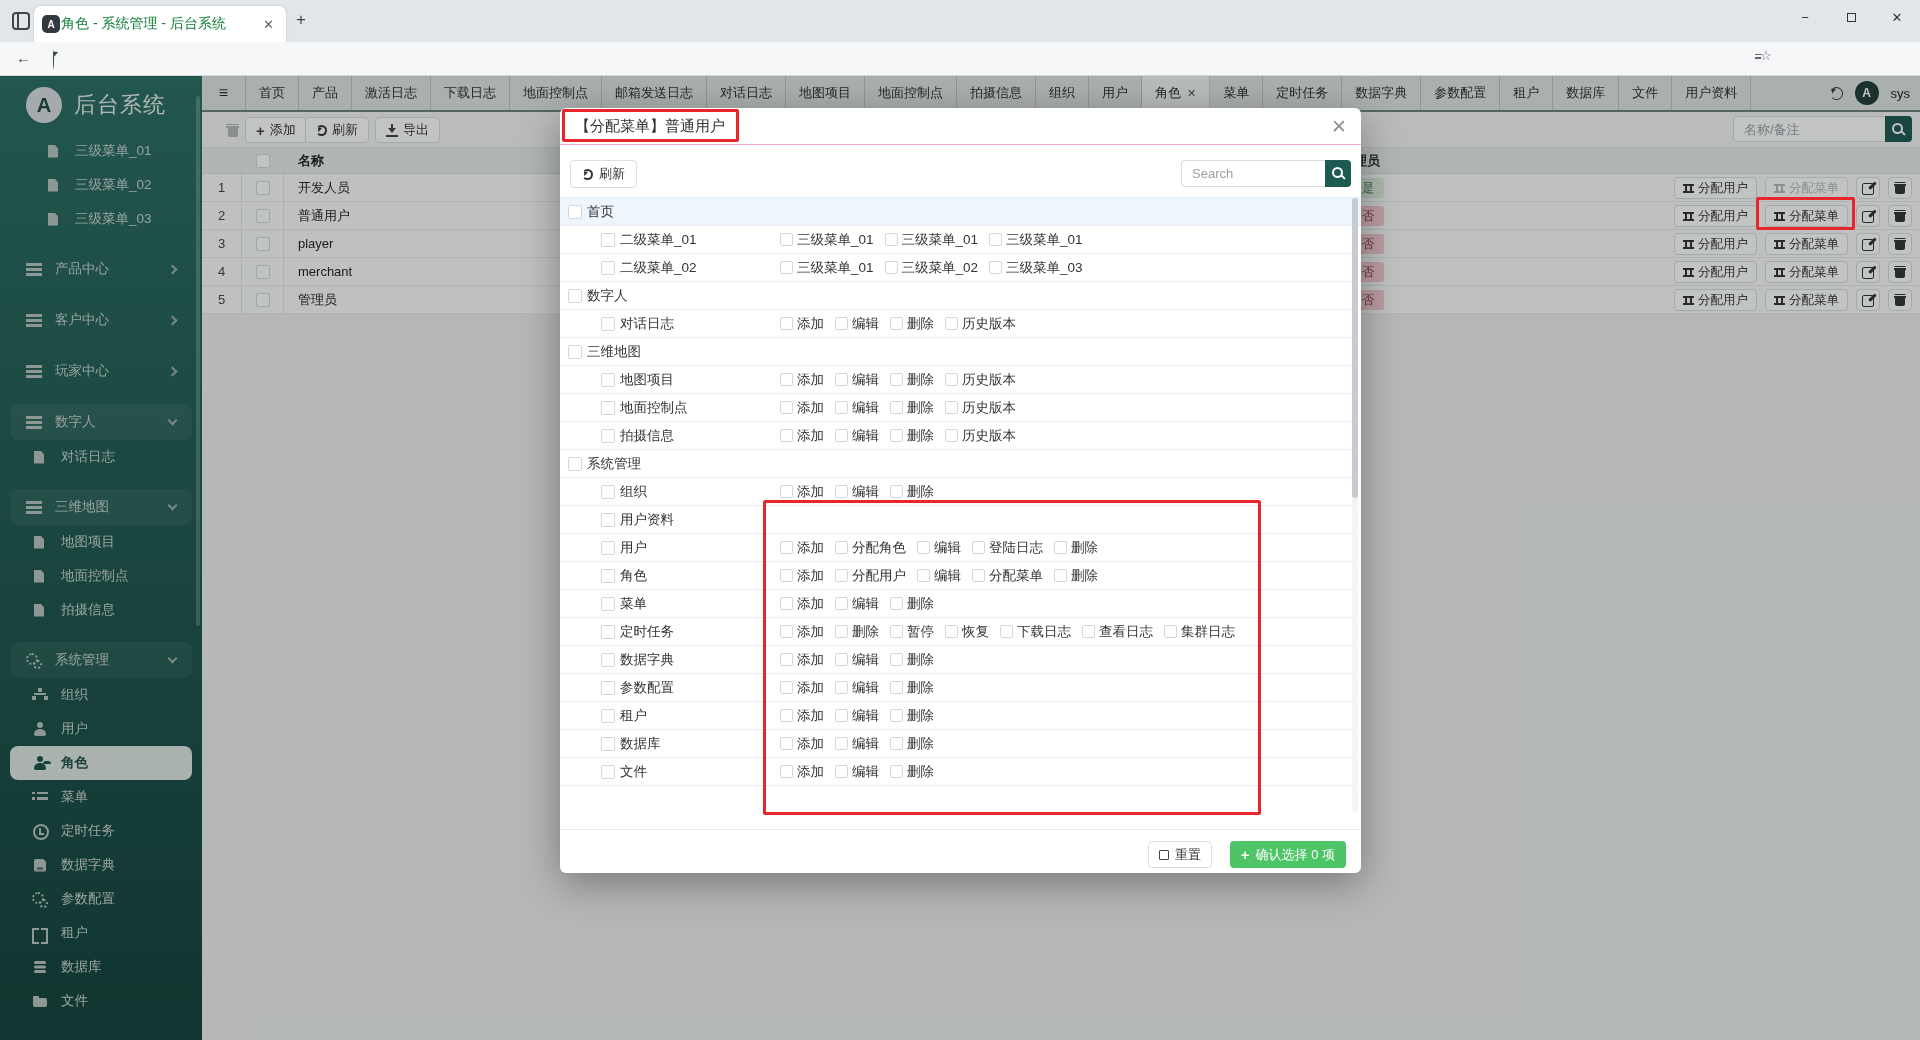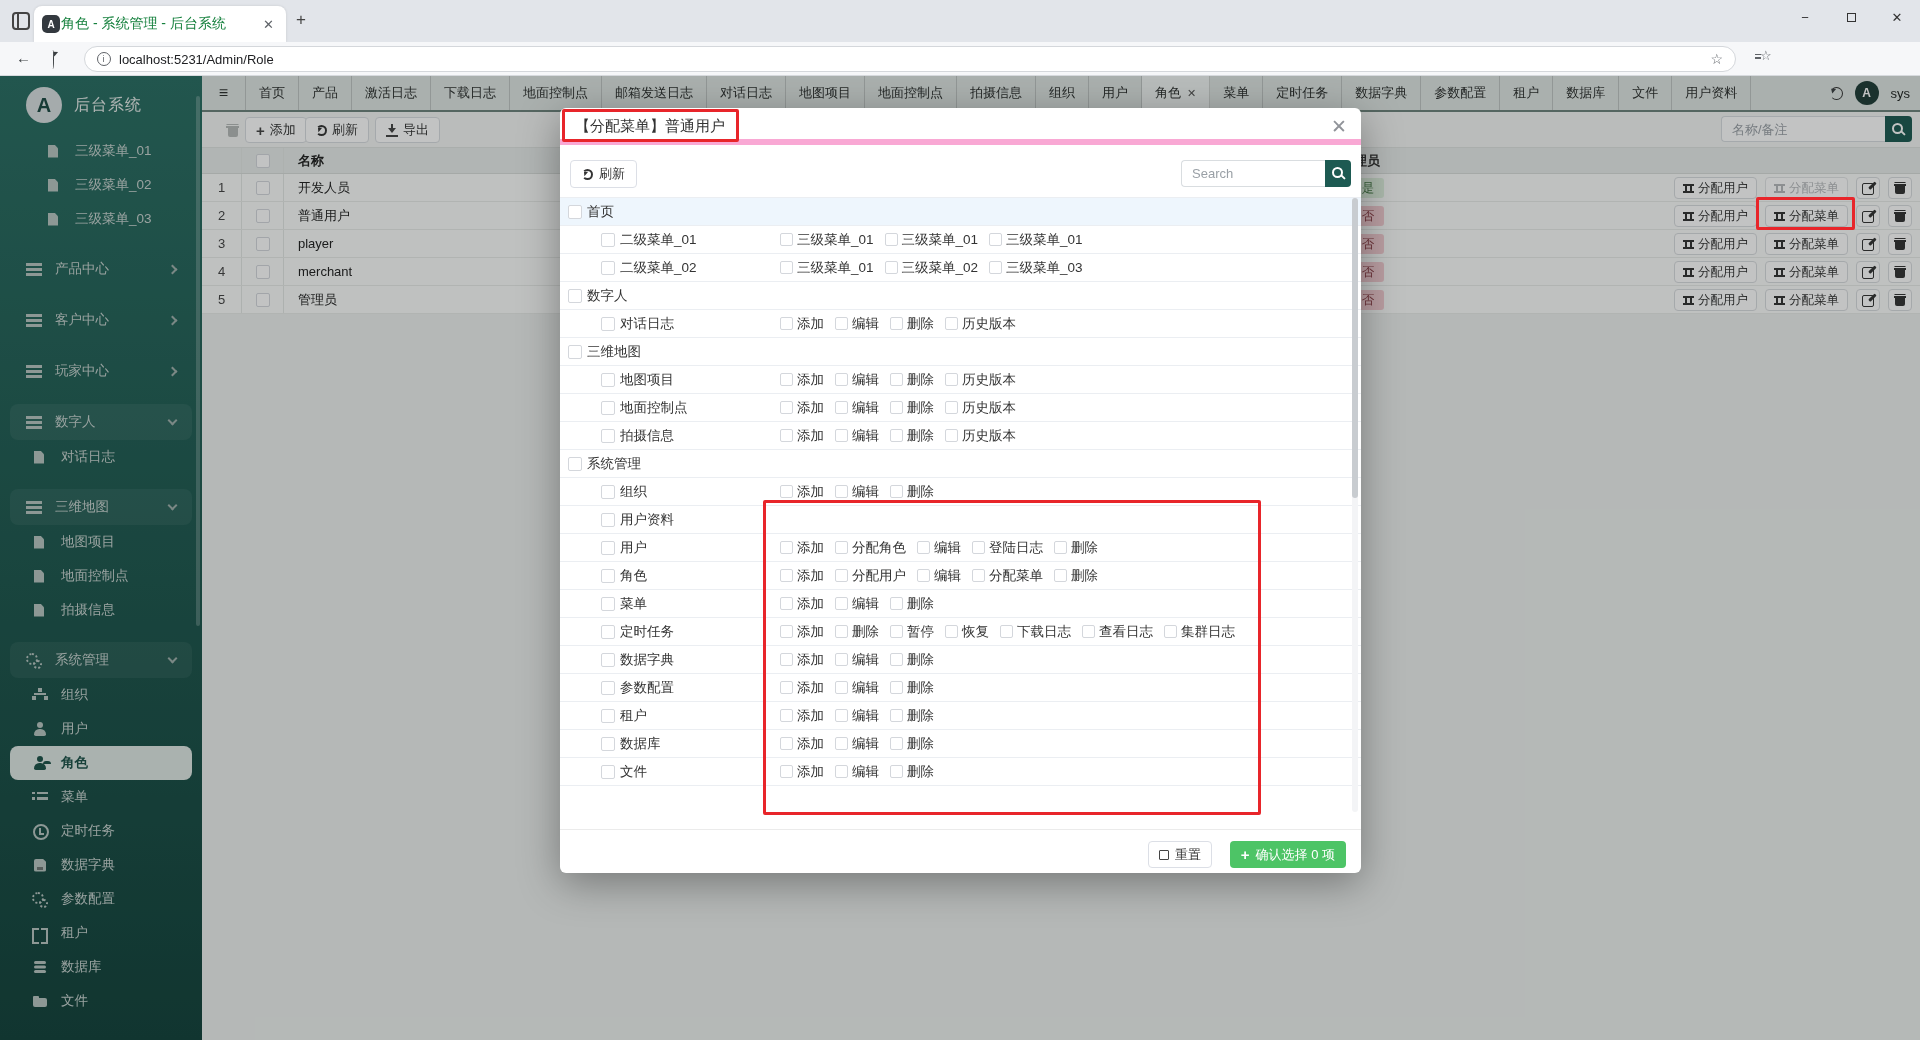--- a/index.html
+++ b/index.html
@@ -39,21 +39,21 @@
   .i-collections:before{content:"\2606";position:absolute;left:0;top:-3px;font-size:13px;color:#5f6368;}
   .i-collections:after{content:"";position:absolute;right:-1px;top:3px;width:6px;height:7px;background:repeating-linear-gradient(to bottom,#5f6368 0 1.5px,transparent 1.5px 3.5px);}
 
   
   #app{position:absolute;left:0;top:76px;width:1920px;height:964px;background:#eef1ef;}
 
   
   #sidebar{position:absolute;left:0;top:0;width:202px;height:964px;background:linear-gradient(#2a6e63,#13423b);overflow:hidden;}
   #logo{height:58px;display:flex;align-items:center;padding-left:26px;gap:12px;}
   #logo .lg-circle{width:36px;height:36px;border-radius:50%;background:#d9dfe0;color:#1c4a43;font-weight:bold;font-size:20px;display:flex;align-items:center;justify-content:center;}
-  #logo .lg-title{color:#e6ecea;font-size:16px;letter-spacing:1px;}
+  #logo .lg-title{color:#e6ecea;font-size:22px;letter-spacing:1px;}
   .sb-item{height:34px;margin:0 10px;border-radius:8px;display:flex;align-items:center;padding-left:22px;color:#c9d4d1;font-size:13.5px;gap:13px;cursor:pointer;}
   .sb-item[data-kind="group"]{margin-top:15px;height:36px;padding-left:16px;}
   .sb-item[data-open="true"]{background:rgba(255,255,255,.06);}
   .sb-item[data-indent="1"]{padding-left:36px;}
   .sb-item[data-active="true"]{background:#dfe8e5;color:#1d5249;font-weight:bold;}
   .sb-label{flex:1;white-space:nowrap;}
   .arr{width:7px;height:7px;border-right:2px solid #9fb0ac;border-top:2px solid #9fb0ac;margin-right:16px;flex:0 0 7px;}
   .arr:not([data-arrow]){display:none;}
   .arr[data-arrow="right"]{transform:rotate(45deg);}
   .arr[data-arrow="down"]{transform:rotate(135deg);margin-top:-3px;}
@@ -139,21 +139,21 @@
   .i-trash2{position:relative;width:12px;height:12px;--c:#333;}
   .i-trash2:before{content:"";position:absolute;left:1px;bottom:0;width:10px;height:8px;background:var(--c);border-radius:0 0 2px 2px;}
   .i-trash2:after{content:"";position:absolute;left:0;top:2px;width:12px;height:2px;background:var(--c);box-shadow:0 -2.5px 0 -0.5px var(--c);}
 
   
   .cb{width:14px;height:14px;border:1px solid #d4d7dc;border-radius:2px;background:#fff;flex:0 0 14px;display:inline-block;}
 
   
   #overlay{position:absolute;left:0;top:0;width:1920px;height:964px;background:rgba(10,16,14,.25);z-index:40;}
   #modal{position:absolute;left:560px;top:32px;width:801px;height:765px;background:#fff;border-radius:6px;box-shadow:0 10px 40px rgba(0,0,0,.35);z-index:50;}
-  #modal-head{position:absolute;left:0;top:0;width:100%;height:37px;border-bottom:6px solid #f9a8d4;}
+  #modal-head{position:absolute;left:0;top:0;width:100%;height:37px;border-bottom:1px solid #f9a8d4;}
   #modal-title{position:absolute;left:15px;top:9px;font-size:15px;color:#333;}
   #modal-close{position:absolute;right:14px;top:7px;font-size:19px;color:#909399;}
   #modal-toolbar{position:absolute;left:0;top:37px;width:100%;height:52px;}
   #modal-refresh{position:absolute;left:10px;top:15px;height:28px;background:#fff;border:1px solid #dcdfe6;border-radius:4px;display:flex;align-items:center;gap:6px;padding:0 11px;font-size:13px;color:#333;}
   .i-refresh2{width:11px;height:11px;border:2px solid #333;border-radius:50%;border-left-color:transparent;position:relative;}
   .i-refresh2:after{content:"";position:absolute;left:-3px;top:-2px;border:3px solid transparent;border-right:3.5px solid #333;transform:rotate(40deg);}
   #modal-search{right:10px;top:15px;}
   #modal-search .search-input{width:144px;height:27px;border-right:none;}
   #modal-search .search-btn{height:27px;width:26px;}
   #tree{position:absolute;left:0;top:89px;width:100%;border-top:1px solid #ebeef2;}
@@ -195,25 +195,20 @@
       <div class="winbtn">−</div>
       <div class="winbtn">
           <span class="ico-restore"></span>
         </div>
       <div class="winbtn">✕</div>
     </div>
   </div>
   <div id="urlbar">
     <div class="nav-ic" style="left:16px">←</div>
     <div class="nav-ic" style="left:52px;top:9px"><span class="i-reload"></span></div>
-    <div id="urlpill">
-      <span class="i-info"></span>
-      <span id="urltext">localhost:5231/Admin/Role</span>
-      <span id="star">☆</span>
-    </div>
     <div class="bar-right" style="right:160px;top:9px"><span class="i-collections"></span></div>
     <div id="avatar">
         <span class="dot"></span>
       </div>
     <div id="updatepill">
       <span>更新</span>
       <span>…</span>
     </div>
     <div id="copilot"></div>
   </div>
@@ -496,21 +491,21 @@
         </div>
       <div class="tbtn" style="left:103px">
           <span class="i-refresh2"></span>
           <span>刷新</span>
         </div>
       <div class="tbtn" style="left:173px">
           <span class="i-export"></span>
           <span>导出</span>
         </div>
       <div class="search-wrap" style="right:8px;top:4px">
-        <input class="search-input" style="width: 164px;" placeholder="名称/备注">
+        <input class="search-input" style="width: 152px;" placeholder="名称/备注">
         <div class="search-btn">
             <span class="i-mag"></span>
           </div>
       </div>
     </div>
 
     <div id="tablearea">
       <div class="thead">
         <span class="cell-num"></span>
         <span class="cell-cb">

